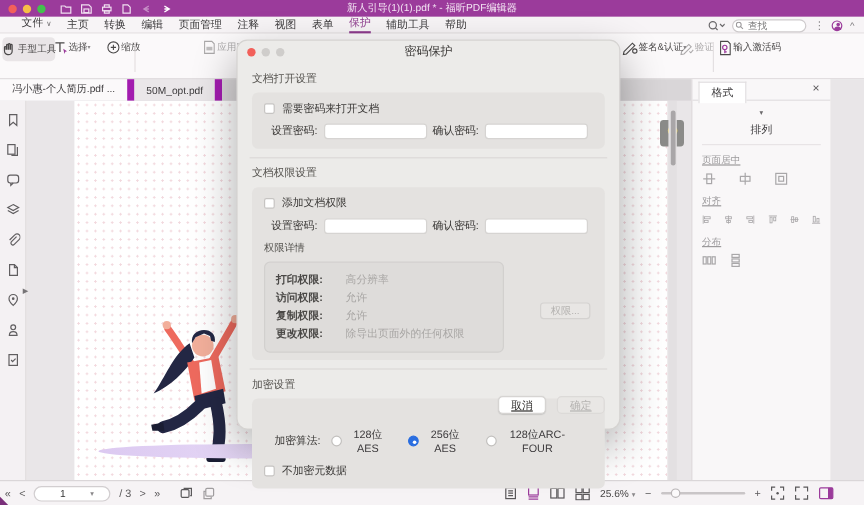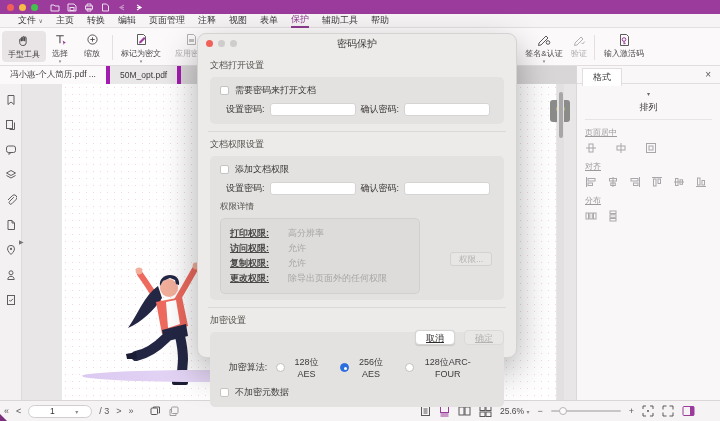--- a/index.html
+++ b/index.html
@@ -24,31 +24,31 @@
   .mb-search-wrap { position:relative; display:flex; align-items:center; }
   .mb-search-wrap svg { position:absolute; left:3px; }
   .dots { color:#8a888a; font-size:9px; }
   .avatar { width:9px; height:9px; border:1px solid #9b3b9b; border-radius:50%; position:relative; }
   .avatar:before { content:""; position:absolute; left:2.5px; top:1.2px; width:3px; height:3px; border-radius:50%; background:#9b3b9b; }
   .avatar:after { content:""; position:absolute; left:1.2px; top:4.6px; width:5.6px; height:3px; border-radius:3px 3px 0 0; background:#9b3b9b; }
   .collapse { color:#7a787a; font-size:8px; }
 
   
   .ribbon { position:absolute; left:0; top:28px; width:720px; height:38px; background:#fbf9fa; border-bottom:1px solid #e2dee0; }
-  .rb-item { position:absolute; top:3px; width:44px; display:flex; flex-direction:column; align-items:center; }
+  .rb-item { position:absolute; top:3px; width:44px; display:flex; flex-direction:row; align-items:center; }
   .rb-item .ric { height:17px; display:flex; align-items:center; justify-content:center; }
   .rb-item .rlb { font-size:8px; color:#4a4848; white-space:nowrap; }
   .rb-item .rcar { font-size:5px; color:#8a888a; line-height:4px; }
   .rb-item.sel { background:#e9e5e7; border-radius:4px; padding:1px 0 2px; }
   .rb-item.dis { opacity:.45; }
   .rb-sep { position:absolute; top:7px; width:1px; height:25px; background:#e4e0e2; }
 
   
   .tabbar { position:absolute; left:0; top:66px; width:576px; height:18px; background:#d9d6d8; display:flex; }
-  .dtab { height:18px; padding:0 10px; display:flex; align-items:center; font-size:8.5px; color:#3c3a3c; border-right:4px solid #a21caf; white-space:nowrap; }
+  .dtab { height:18px; padding:0 10px; display:flex; align-items:center; font-size:8.5px; color:#3c3a3c; border-right:6px solid #a21caf; white-space:nowrap; }
   .dtab.active { background:#fbf9fa; }
   .dtab.idle { background:#eae7e9; }
 
   
   .sidebar { position:absolute; left:0; top:84px; width:22px; height:316px; background:#f4f1f3; border-right:1px solid #dfdbdd; display:flex; flex-direction:column; align-items:center; gap:13px; padding-top:10px; }
   .sb-expander { position:absolute; left:19px; top:238px; color:#767476; font-size:6px; z-index:3; }
   .docarea { position:absolute; left:23px; top:84px; width:553px; height:316px; background:#e9e6e8; overflow:hidden; }
   .page { position:absolute; left:39px; top:0; width:494px; height:316px; background:#fff;
           background-image:radial-gradient(#f2d8dd 0.8px, transparent 0.9px); background-size:7px 7px; }
   .ellipse { position:absolute; left:20px; top:286px; width:250px; height:12px; border-radius:50%;
@@ -56,21 +56,21 @@
   .bigchar { position:absolute; font-size:46px; font-weight:bold; color:#141414; z-index:1; }
   .bc1 { left:228px; top:243px; }
   .bc2 { left:380px; top:245px; }
   .bulb { position:absolute; left:488px; top:16px; width:20px; height:22px; background:#8b8b89; border-radius:3px; display:flex; align-items:center; justify-content:center; }
   .vscroll { position:absolute; left:534px; top:0; width:7px; height:316px; background:#e3e0e2; }
   .vthumb { position:absolute; left:1.5px; top:8px; width:4px; height:46px; background:#a9a6a8; border-radius:2px; }
   .person { position:absolute; left:30px; top:168px; }
   .corner-wedge { position:absolute; left:0; bottom:0; width:0; height:0; border-left:7px solid #7a2f7a; border-top:7px solid transparent; z-index:5; }
 
   
-  .fpanel { position:absolute; left:576px; top:66px; width:144px; height:334px; background:#f9f7f8; border-left:1px solid #dcd8da; }
+  .fpanel { position:absolute; left:576px; top:66px; width:116px; height:334px; background:#f9f7f8; border-left:1px solid #dcd8da; }
   .fp-head { position:relative; height:18px; border-bottom:1px solid #e2dee0; }
   .fp-tab { position:absolute; left:5px; top:2px; background:#fff; border:1px solid #e2dee0; border-bottom:none; padding:2px 10px 2px; font-size:9px; color:#3a383a; }
   .fp-close { position:absolute; right:9px; top:3px; color:#5a585a; font-size:10px; }
   .fp-body { padding:6px 8px; }
   .fp-arr-row { display:flex; align-items:center; gap:4px; border-bottom:1px solid #e8e4e6; padding-bottom:5px;flex-direction:column; }
   .fp-arr-row .tri { font-size:6px; color:#6a686a; }
   .fp-arr-row .lbl { font-size:9px; color:#3a383a; }
   .fp-sub { font-size:8px; color:#9c9a9c; margin:7px 0 4px;text-decoration:underline; }
   .fp-icons { display:flex; gap:18px; }
   .fp-icons.tight { gap:10px; }
@@ -102,21 +102,21 @@
   .cb { width:9px; height:9px; background:#fff; border:1px solid #c6c4c2; border-radius:2px; flex:0 0 auto; }
   .cblb { color:#3a3836;font-family:Liberation Mono, monospace; }
   .pwrow { display:flex; align-items:flex-start; gap:5px; margin:2px 0 2px 6px; }
   .pwlb { color:#3a3836; white-space:nowrap; }
   .pwin { width:86px; height:13px; background:#fff; border:1px solid #d6d4d2; border-radius:3px; outline:none; font-size:9px; padding:0 3px; }
   .sep { border:none; border-top:1px solid #dbd9d7; margin:7px -2px 6px; }
   .det-h { font-size:8.5px; color:#55534f; margin:6px 0 5px 0; }
   .det-wrap { position:relative; padding-right:74px; }
   .det-box { background:#dedcda; border:1px solid #d2d0ce; border-radius:5px; padding:7px 9px; }
   .det-row { display:flex; gap:6px; line-height:15px; }
-  .det-lb { width:52px; font-weight:bold; color:#4a4846; flex:0 0 auto;text-decoration:underline; }
+  .det-lb { width:52px; font-weight:bold; color:#4a4846; flex:0 0 auto; }
   .det-vl { color:#a8a6a4; }
   .perm-btn { position:absolute; right:2px; top:34px; width:42px; height:14px; background:#e8e6e4; border:1px solid #d4d2d0; border-radius:3px; color:#b4b2b0; font-size:8.5px; text-align:center; line-height:13px; }
   .algrow { display:flex; align-items:center; margin:19px 0 7px;text-align:center; }
   .alg-lb { width:66px; color:#3a3836; }
   .radio-g { display:flex; align-items:center; gap:5px; margin-right:17px; }
   .rad { width:9px; height:9px; border-radius:50%; background:#fff; border:1px solid #c2c0be; position:relative; flex:0 0 auto; }
   .rad.sel { background:#2a6ee0; border-color:#2a6ee0; }
   .rad.sel:before { content:""; position:absolute; left:2.8px; top:2.8px; width:3.4px; height:3.4px; border-radius:50%; background:#fff; }
   .dlg-foot { position:absolute; right:0; bottom:2px; display:flex; gap:9px; }
   .btn { min-width:40px; height:15px; border-radius:4px; font-size:9px; text-align:center; line-height:14px; padding:0 8px;text-decoration:underline; }
@@ -147,34 +147,52 @@
       <svg width="9" height="9" viewBox="0 0 9 9">
           <path d="M1.5 1h4l2 2v5h-6z" fill="none" stroke="#f0dff0" stroke-width="1"></path>
         </svg>
       <svg width="10" height="9" viewBox="0 0 10 9" opacity="0.5">
           <path d="M7 2 3 4.5 7 7M3 4.5h4" fill="none" stroke="#f0dff0" stroke-width="1.2"></path>
         </svg>
       <svg width="10" height="9" viewBox="0 0 10 9">
           <path d="M3 2l4 2.5L3 7M7 4.5H3" fill="none" stroke="#ffffff" stroke-width="1.2"></path>
         </svg>
     </span>
+    <div class="tb-title">新人引导(1)(1).pdf * - 福昕PDF编辑器</div>
   </div>
 
   <div class="menubar">
     <span class="mi"><span>文件</span> <span class="caret">∨</span></span>
     <span class="mi">主页</span>
     <span class="mi">转换</span>
     <span class="mi">编辑</span>
     <span class="mi">页面管理</span>
     <span class="mi">注释</span>
     <span class="mi">视图</span>
     <span class="mi">表单</span>
     <span class="mi active">保护</span>
     <span class="mi">辅助工具</span>
     <span class="mi">帮助</span>
+    <span class="mb-right">
+      <svg width="14" height="10" viewBox="0 0 14 10">
+          <circle cx="4" cy="5" r="3" fill="none" stroke="#6a686a" stroke-width="1"></circle>
+          <path d="M6.2 7.2 8 9" stroke="#6a686a" stroke-width="1"></path>
+          <path d="M10 4l2 2 2-2" fill="none" stroke="#6a686a" stroke-width="1"></path>
+        </svg>
+      <span class="mb-search-wrap">
+        <svg width="7" height="7" viewBox="0 0 8 8">
+            <circle cx="3" cy="3" r="2.3" fill="none" stroke="#9a989a" stroke-width="1"></circle>
+            <path d="M4.8 4.8 7 7" stroke="#9a989a" stroke-width="1"></path>
+          </svg>
+        <input class="mb-search" placeholder="查找" style="">
+      </span>
+      <span class="dots">⋮</span>
+      <span class="avatar"></span>
+      <span class="collapse">^</span>
+    </span>
   </div>
 
   <div class="ribbon">
     <div class="rb-item sel" style="left:2px;">
       <span class="ric">
         <svg width="13" height="13" viewBox="0 0 12 12">
             <path d="M4.1 10.6c-1.6-.2-2.5-1.3-2.5-2.9V5c0-.4.3-.6.6-.6s.6.2.6.6v1.5h.4V3.4c0-.4.3-.6.6-.6s.6.2.6.6v3h.3v-3.6c0-.4.3-.6.6-.6s.6.2.6.6v3.6h.4v-3c0-.4.3-.6.6-.6s.6.2.6.6V8c0 1.8-1.3 2.8-3.4 2.6z" fill="none" stroke="#4a4848" stroke-width="0.9"></path>
           </svg>
       </span>
       <span class="rlb">手型工具</span>
@@ -182,40 +200,30 @@
     <div class="rb-item" style="left:44px; width:32px;">
       <span class="ric">
         <svg width="13" height="13" viewBox="0 0 12 12">
             <path d="M2 2.5h7M5.5 2.5v7" fill="none" stroke="#4a4848" stroke-width="1"></path>
             <path d="M8 7l3 2-1.4.4L9 11z" fill="#9b3b9b"></path>
           </svg>
       </span>
       <span class="rlb">选择</span>
       <span class="rcar">▾</span>
     </div>
-    <div class="rb-item" style="left:76px; width:32px;">
+    <div class="rb-item" style="left:88px; width:32px;">
       <span class="ric">
         <svg width="13" height="13" viewBox="0 0 13 13">
             <circle cx="6.5" cy="6.5" r="4.6" fill="none" stroke="#4a4848" stroke-width="0.9"></circle>
             <path d="M4.3 6.5h4.4M6.5 4.3v4.4" stroke="#4a4848" stroke-width="0.9"></path>
           </svg>
       </span>
       <span class="rlb">缩放</span>
     </div>
     <div class="rb-sep" style="left:112px;"></div>
-    <div class="rb-item" style="left:116px; width:50px;">
-      <span class="ric">
-        <svg width="13" height="13" viewBox="0 0 13 13">
-            <path d="M2.5 1.5h6l2 2v8h-8z" fill="none" stroke="#4a4848" stroke-width="0.9"></path>
-            <path d="M4.5 8.5 9 4l1.5 1.5-4.5 4.5-2 .5z" fill="#9b3b9b"></path>
-          </svg>
-      </span>
-      <span class="rlb">标记为密文</span>
-      <span class="rcar">▾</span>
-    </div>
     <div class="rb-item dis" style="left:168px; width:46px;">
       <span class="ric">
         <svg width="13" height="13" viewBox="0 0 13 13">
             <path d="M2.5 1.5h6l2 2v8h-8z" fill="none" stroke="#4a4848" stroke-width="0.9"></path>
             <rect x="4" y="6" width="5" height="3" fill="#7a7878"></rect>
           </svg>
       </span>
       <span class="rlb">应用密文</span>
     </div>
     <div class="rb-item" style="left:214px; width:34px;">

